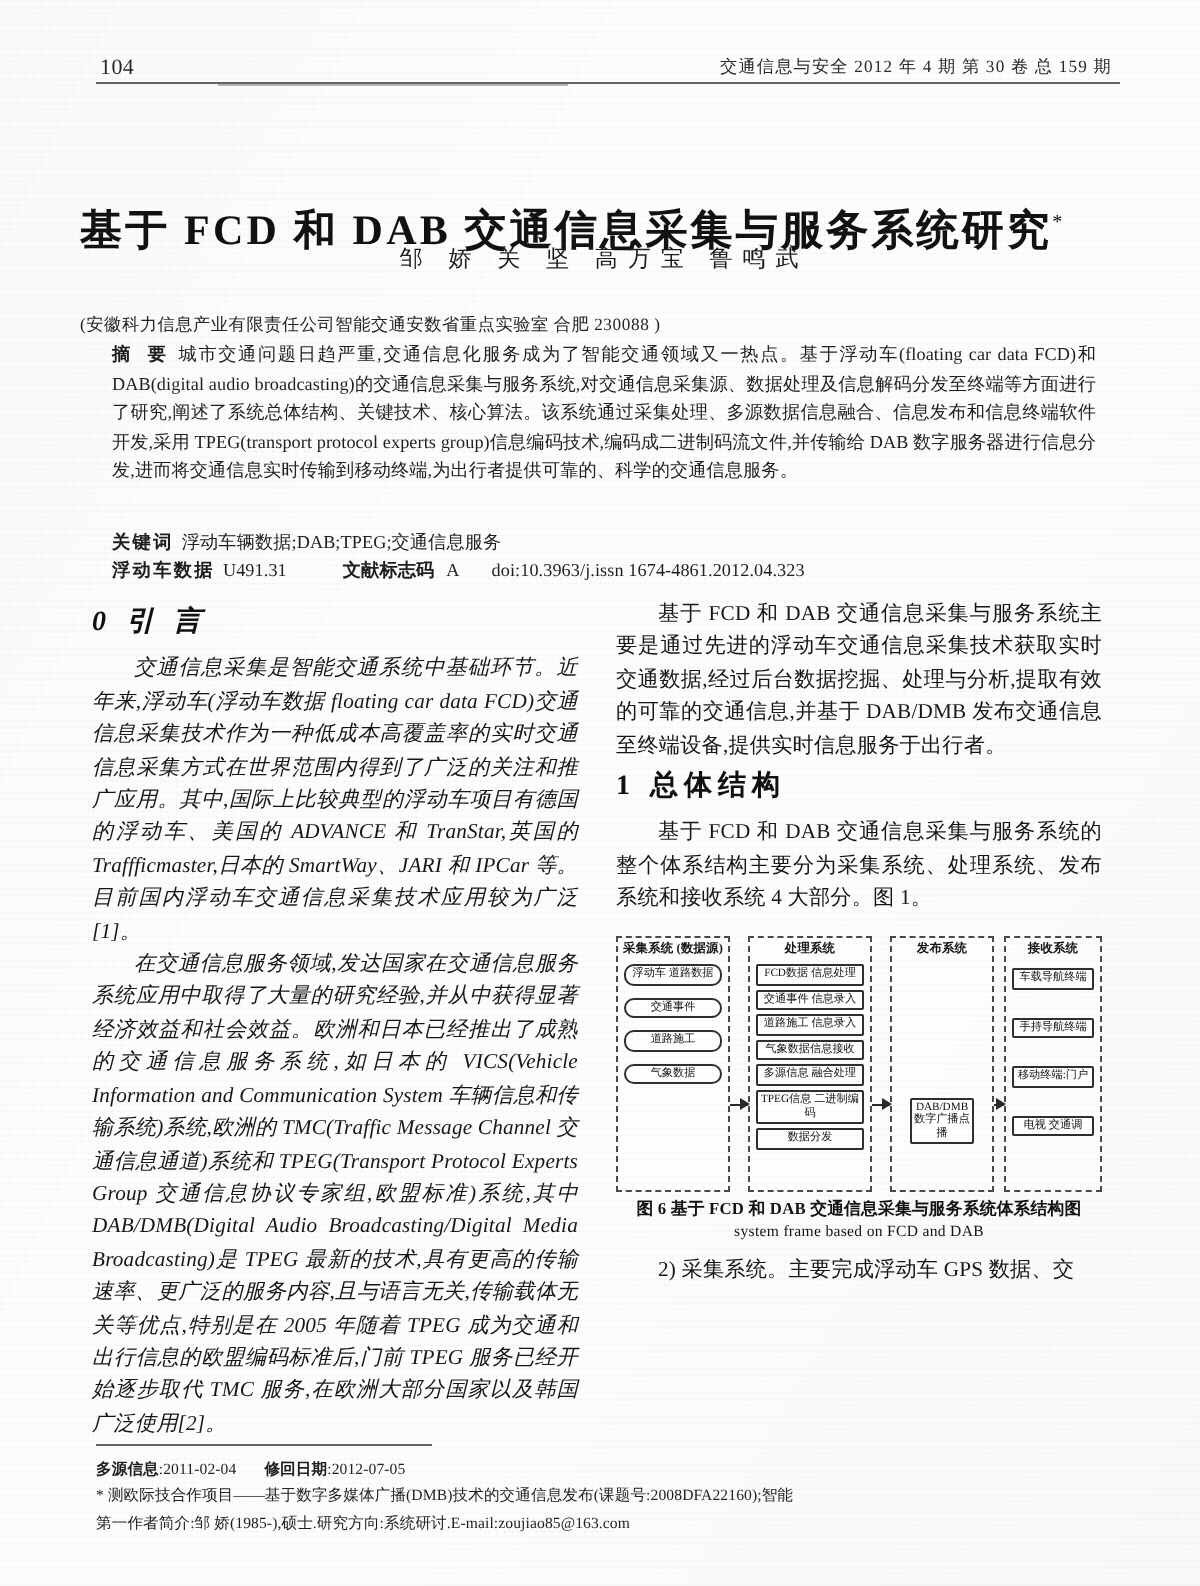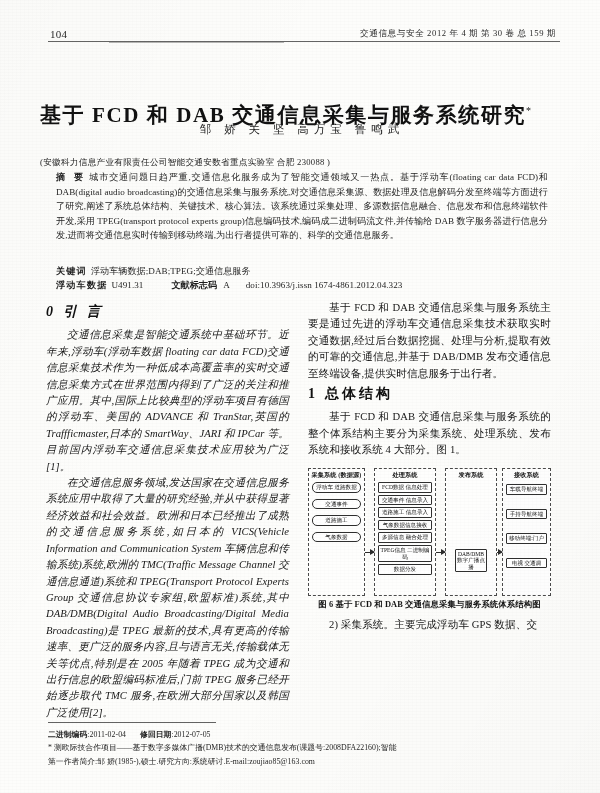--- a/index.html
+++ b/index.html
@@ -368,29 +368,30 @@
           <div class="fig-box" style="margin-top:14px;">电视  交通调</div>
         </div>
 
         <div class="arrow" style="left:57px; width:9px; top:84px;"></div>
         <div class="arrow" style="left:128px; width:9px; top:84px;"></div>
         <div class="arrow" style="left:189px; width:5px; top:84px;"></div>
       </div>
 
       <div class="figcap">
         <div class="cn">图 6   基于 FCD 和 DAB 交通信息采集与服务系统体系结构图</div>
+        <div class="en">system frame based on FCD and DAB</div>
       </div>
     </div>
 
     <p class="body tight" style="margin-top:7px;">2) 采集系统。主要完成浮动车 GPS 数据、交</p>
   </div>
 
   <div class="footrule"></div>
   <div class="footnotes">
     <span class="fn">
-      <span class="b">二进制编码</span>:<span>2011-02-04</span><span class="gap"></span><span class="b">修回日期</span>:<span>2012-07-05</span>
+      <span class="b">多源信息</span>:<span>2011-02-04</span><span class="gap"></span><span class="b">修回日期</span>:<span>2012-07-05</span>
     </span>
     <span class="fn">* 测欧际技合作项目——基于数字多媒体广播(DMB)技术的交通信息发布(课题号:2008DFA22160);智能</span>
     <span class="fn">第一作者简介:邹  娇(1985-),硕士.研究方向:系统研讨.E-mail:zoujiao85@163.com</span>
   </div>
 
   <div class="grain"></div>
 </div>
 
 </body></html>

